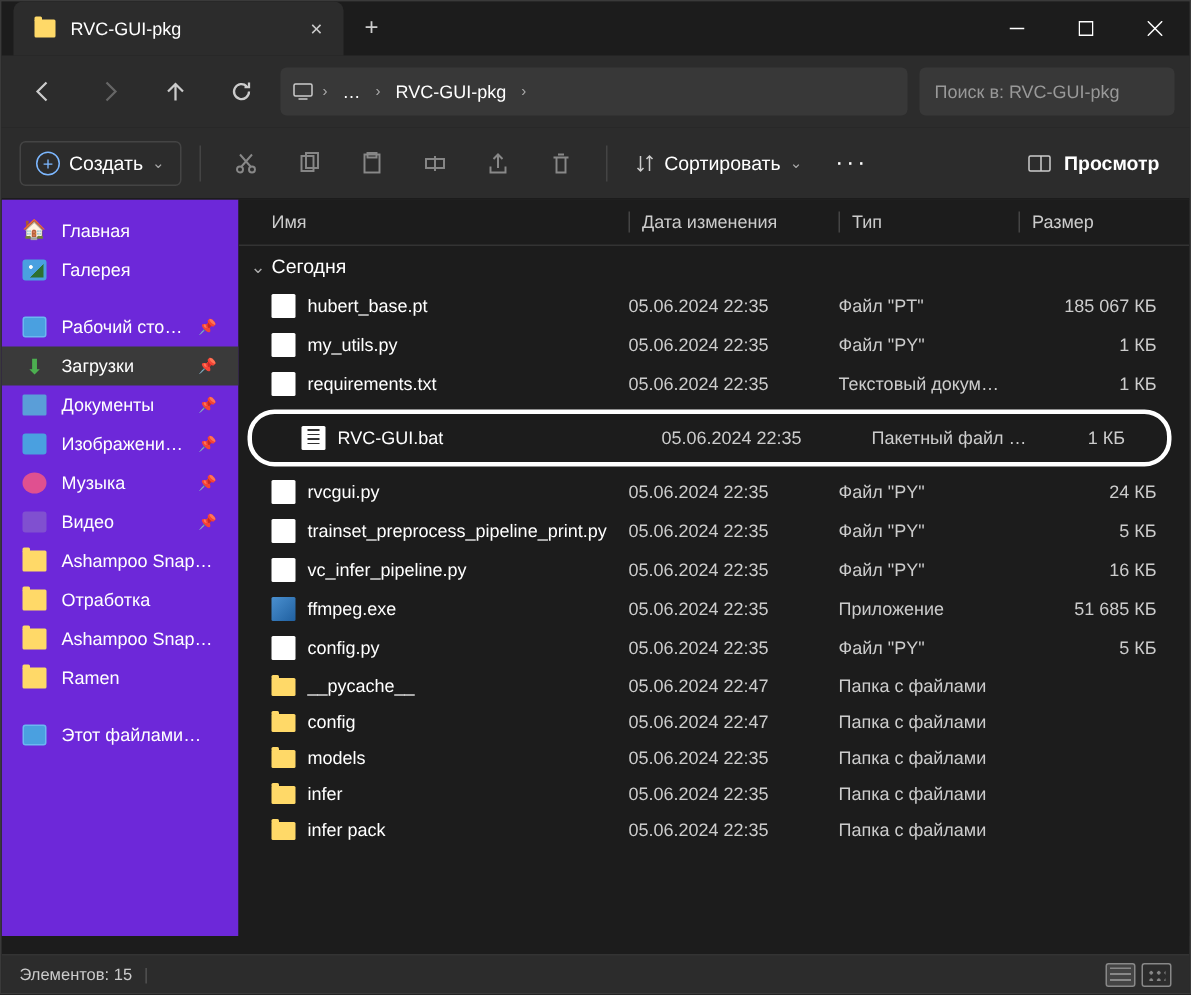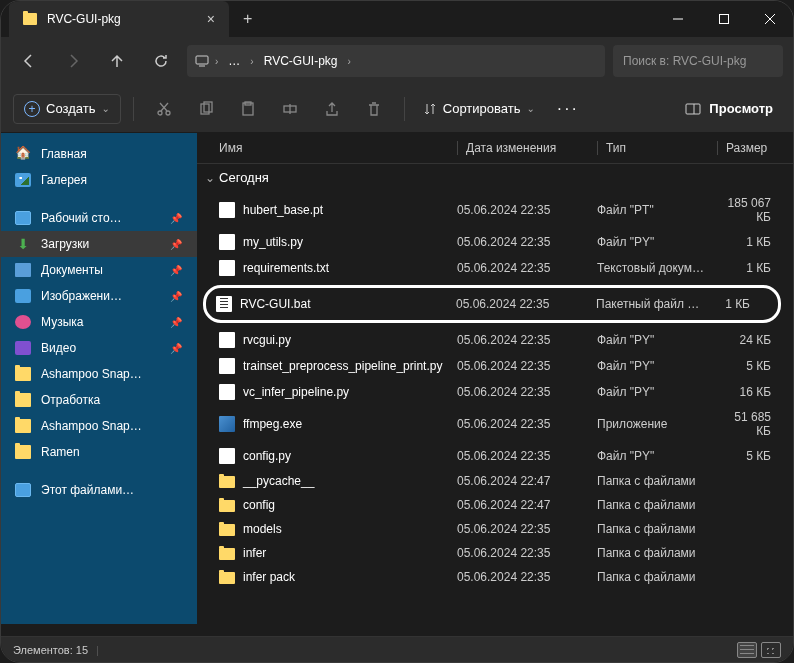--- a/index.html
+++ b/index.html
@@ -1,17 +1,17 @@
 <!DOCTYPE html>
 <html><head>
 <meta charset="utf-8">
 <style>
 * { margin: 0; padding: 0; box-sizing: border-box; font-family: 'Segoe UI', sans-serif; }
 body { background: #1c1c1c; color: #fff; width: 794px; height: 663px; overflow: hidden; font-size: 12px; }
-.window { display: flex; flex-direction: column; height: 100%; border: 1px solid #3a3a3a; border-radius: 20px; overflow: hidden; }
+.window { display: flex; flex-direction: column; height: 100%; border: 1px solid #3a3a3a; border-radius: 0; overflow: hidden; }
 .titlebar { display: flex; align-items: center; height: 36px; background: #1c1c1c; }
 .tab { display: flex; align-items: center; gap: 10px; padding: 0 14px; height: 100%; background: #2c2c2c; border-radius: 6px 6px 0 0; margin-left: 8px; width: 220px; }
 .tab-icon { width: 14px; height: 12px; background: #ffd968; border-radius: 1px; position: relative; }
 .tab-icon::before { content: ''; position: absolute; top: -2px; left: 0; width: 5px; height: 3px; background: #ffd968; border-radius: 1px 1px 0 0; }
 .tab-title { flex: 1; font-size: 12px; }
 .tab-close { font-size: 14px; cursor: pointer; color: #ccc; }
 .new-tab { padding: 0 14px; font-size: 16px; color: #ccc; cursor: pointer; }
 .window-controls { margin-left: auto; display: flex; }
 .wc-btn { width: 46px; height: 36px; display: flex; align-items: center; justify-content: center; cursor: pointer; }
 .wc-btn svg { width: 10px; height: 10px; stroke: #fff; fill: none; stroke-width: 1; }
@@ -28,21 +28,21 @@
 .tool-btn { display: flex; align-items: center; gap: 6px; padding: 6px 10px; border-radius: 4px; cursor: pointer; font-size: 13px; }
 .create-btn { border: 1px solid #444; }
 .plus-circle { width: 16px; height: 16px; border: 1.5px solid #7cb7ff; border-radius: 50%; display: flex; align-items: center; justify-content: center; color: #7cb7ff; font-size: 12px; line-height: 1; }
 .tool-icon { width: 36px; height: 32px; display: flex; align-items: center; justify-content: center; cursor: pointer; border-radius: 4px; color: #888; }
 .tool-icon svg { width: 16px; height: 16px; stroke: #888; fill: none; stroke-width: 1.3; }
 .tool-sep { width: 1px; height: 24px; background: #444; margin: 0 6px; }
 .tool-text { display: flex; align-items: center; gap: 6px; cursor: pointer; font-size: 13px; padding: 0 6px; }
 .tool-dots { font-size: 16px; letter-spacing: 2px; padding: 0 10px; cursor: pointer; }
 .view-btn { margin-left: auto; display: flex; align-items: center; gap: 8px; padding: 0 8px; cursor: pointer; font-size: 13px; font-weight: bold; }
 .body { display: flex; flex: 1; overflow: hidden; }
-.sidebar { width: 196px; background: #0c4a6e; padding: 8px 0; overflow-y: auto; }
+.sidebar { width: 158px; background: #6d28d9; padding: 8px 0; overflow-y: auto; }
 .side-item { display: flex; align-items: center; gap: 10px; padding: 6px 14px; cursor: pointer; font-size: 12px; position: relative; }
 .side-item.active { background: #3a3a3a; }
 .side-item .pin { margin-left: auto; font-size: 10px; color: #aaa; }
 .side-group { margin-top: 12px; }
 .side-icon { width: 16px; height: 14px; flex-shrink: 0; }
 .folder-ic { background: #ffd968; border-radius: 1px; position: relative; }
 .folder-ic::before { content: ''; position: absolute; top: -2px; left: 0; width: 5px; height: 3px; background: #ffd968; border-radius: 1px 1px 0 0; }
 .home-ic { position: relative; }
 .home-ic::after { content: '🏠'; font-size: 13px; position: absolute; top: -2px; }
 .gallery-ic { background: #4aa0e0; border-radius: 2px; position: relative; }
@@ -59,21 +59,21 @@
 .col-name { width: 260px; padding-left: 22px; }
 .col-date { width: 140px; }
 .col-type { width: 120px; }
 .col-size { flex: 1; text-align: right; padding-right: 22px; }
 .col-sep { border-left: 1px solid #444; padding-left: 8px; }
 .files { flex: 1; overflow-y: auto; }
 .group-header { display: flex; align-items: center; padding: 6px 8px; font-size: 13px; cursor: pointer; }
 .group-header::before { content: '⌄'; margin-right: 4px; color: #aaa; font-size: 12px; }
 .file-row { display: flex; align-items: center; padding: 5px 0; font-size: 12px; cursor: pointer; }
 .file-row.highlighted { border: 3px solid #fff; border-radius: 18px; margin: 4px 12px 4px 6px; padding: 8px 6px 8px 0; }
-.file-row.highlighted .fc-name { padding-left: 10px; }
+.file-row.highlighted .fc-name { padding-left: 10px; margin-left: 23px; }
 .fc-name { width: 260px; padding-left: 22px; display: flex; align-items: center; gap: 8px; }
 .file-row.highlighted .fc-name { width: 250px; }
 .fc-date { width: 140px; color: #ccc; }
 .fc-type { width: 120px; color: #ccc; white-space: nowrap; overflow: hidden; text-overflow: ellipsis; }
 .fc-size { flex: 1; text-align: right; padding-right: 22px; color: #ccc; }
 .file-ic { width: 16px; height: 16px; flex-shrink: 0; background: #fff; border-radius: 1px; position: relative; }
 .file-ic.folder { background: #ffd968; height: 12px; margin-top: 2px; }
 .file-ic.folder::before { content: ''; position: absolute; top: -2px; left: 0; width: 5px; height: 3px; background: #ffd968; border-radius: 1px; }
 .file-ic.exe { background: linear-gradient(135deg, #4a90d0, #2060a0); }
 .file-ic.bat { background: #fff; }

